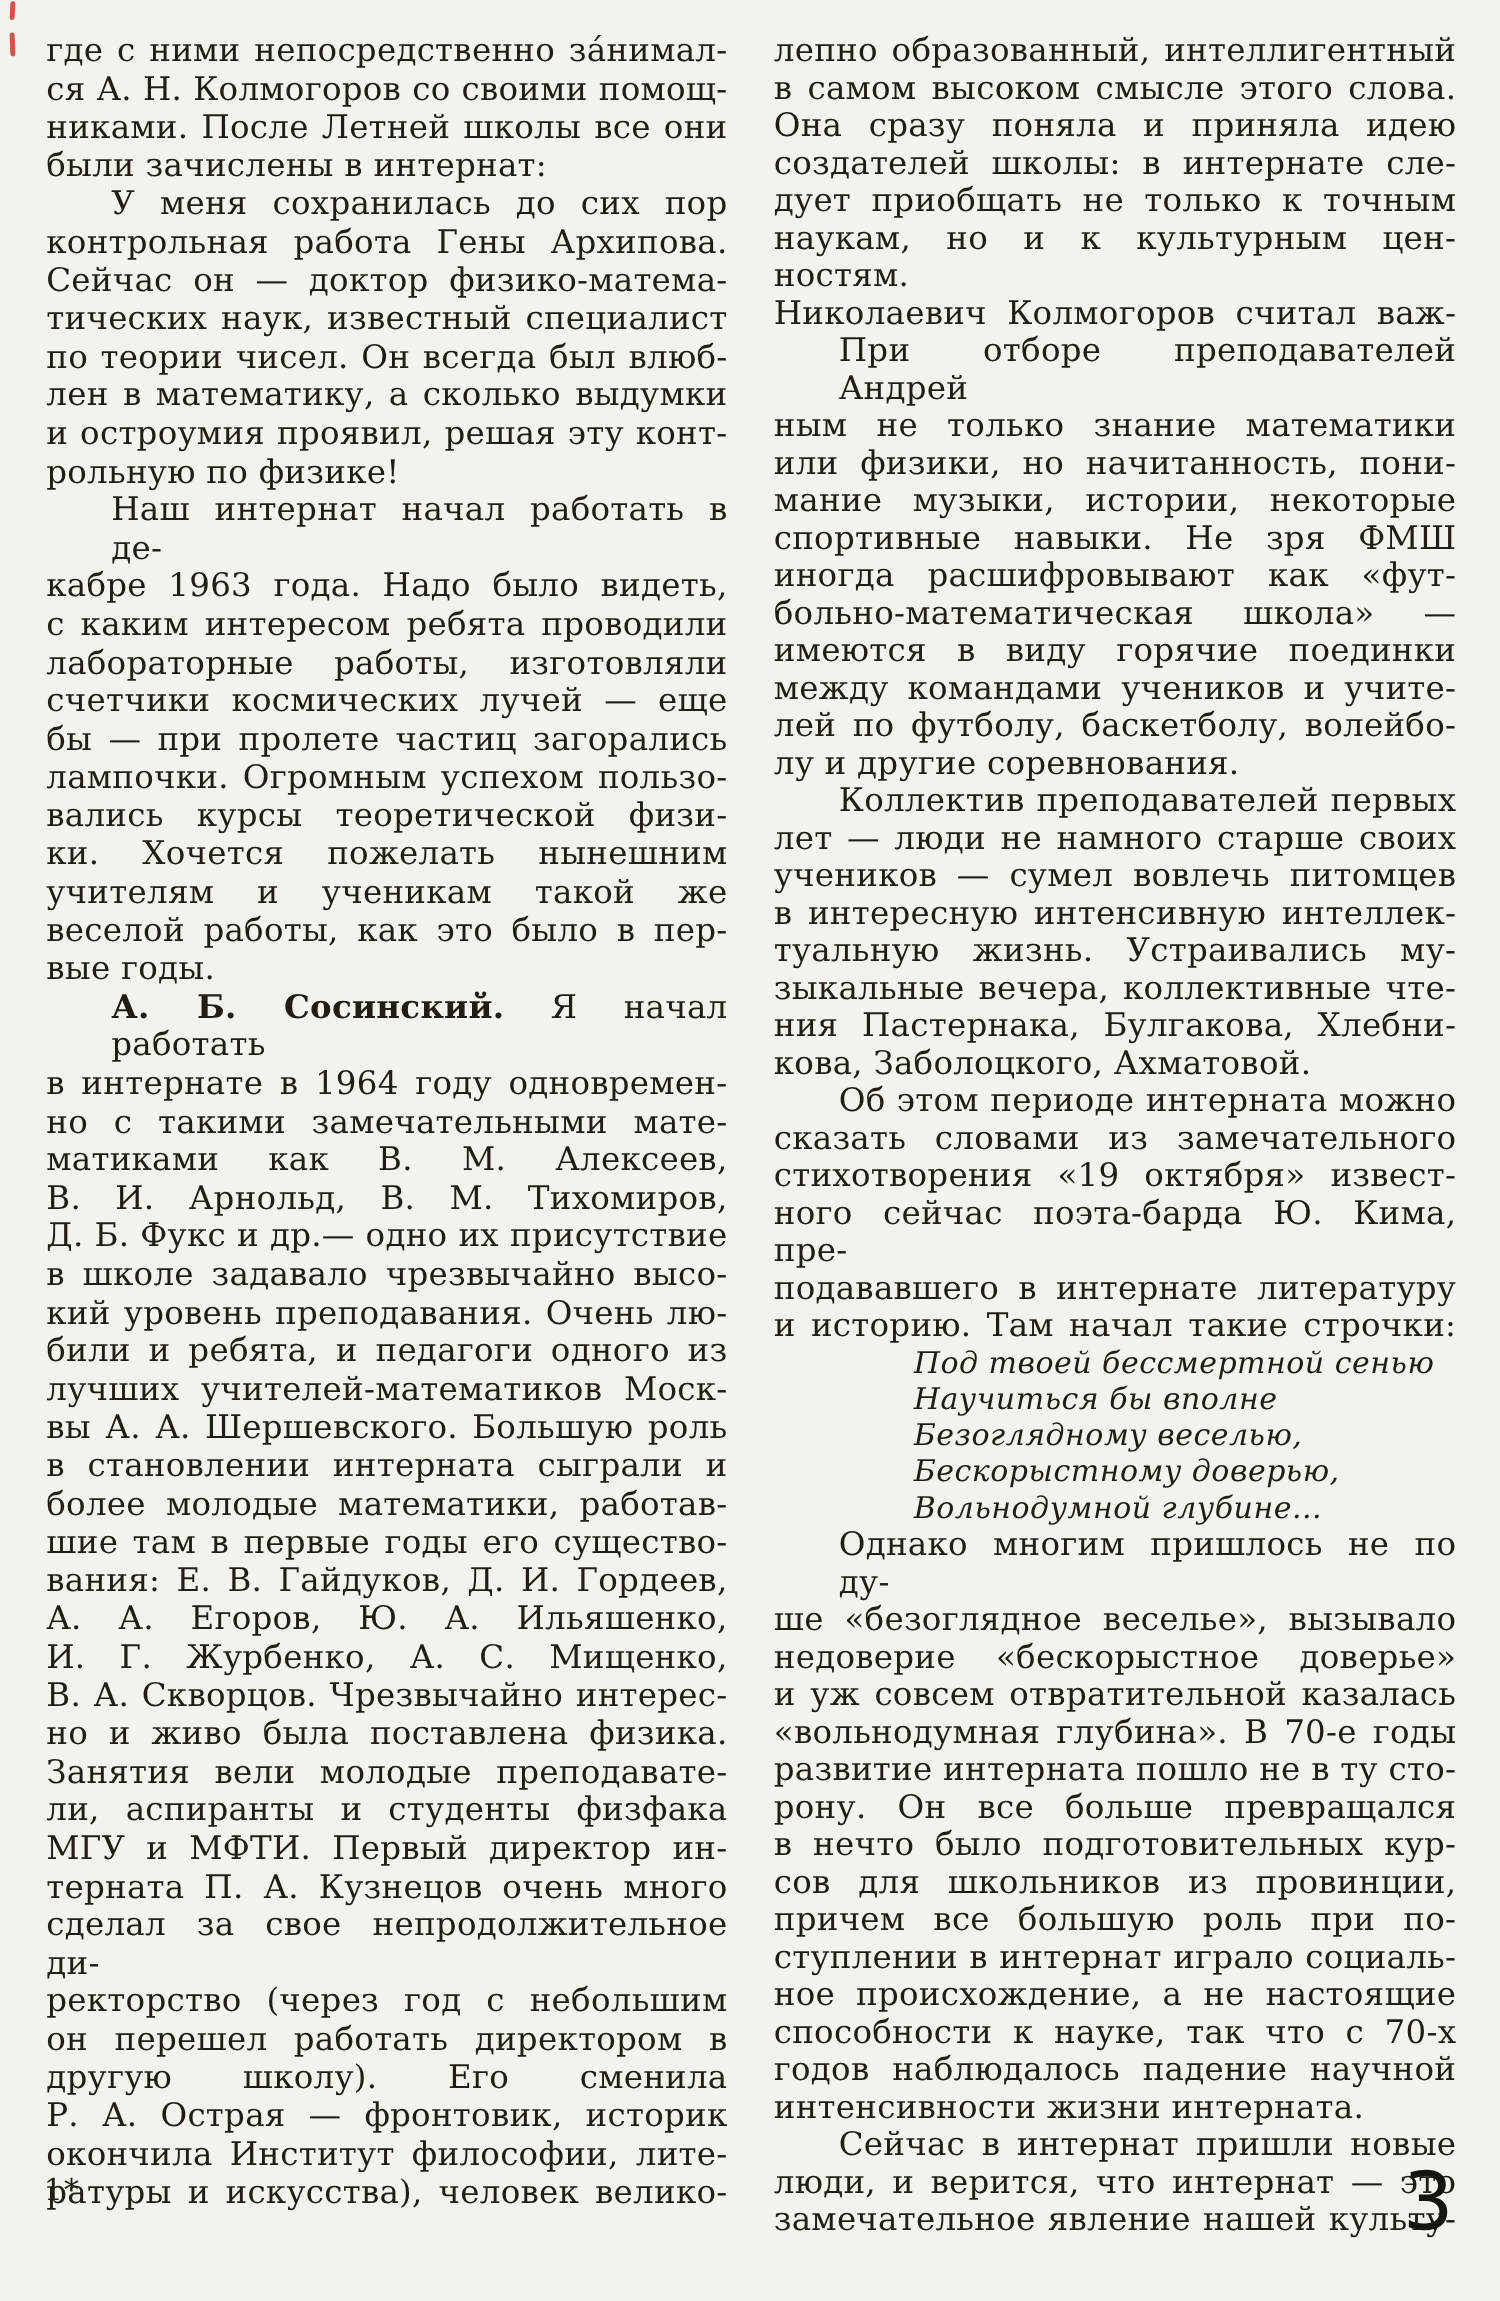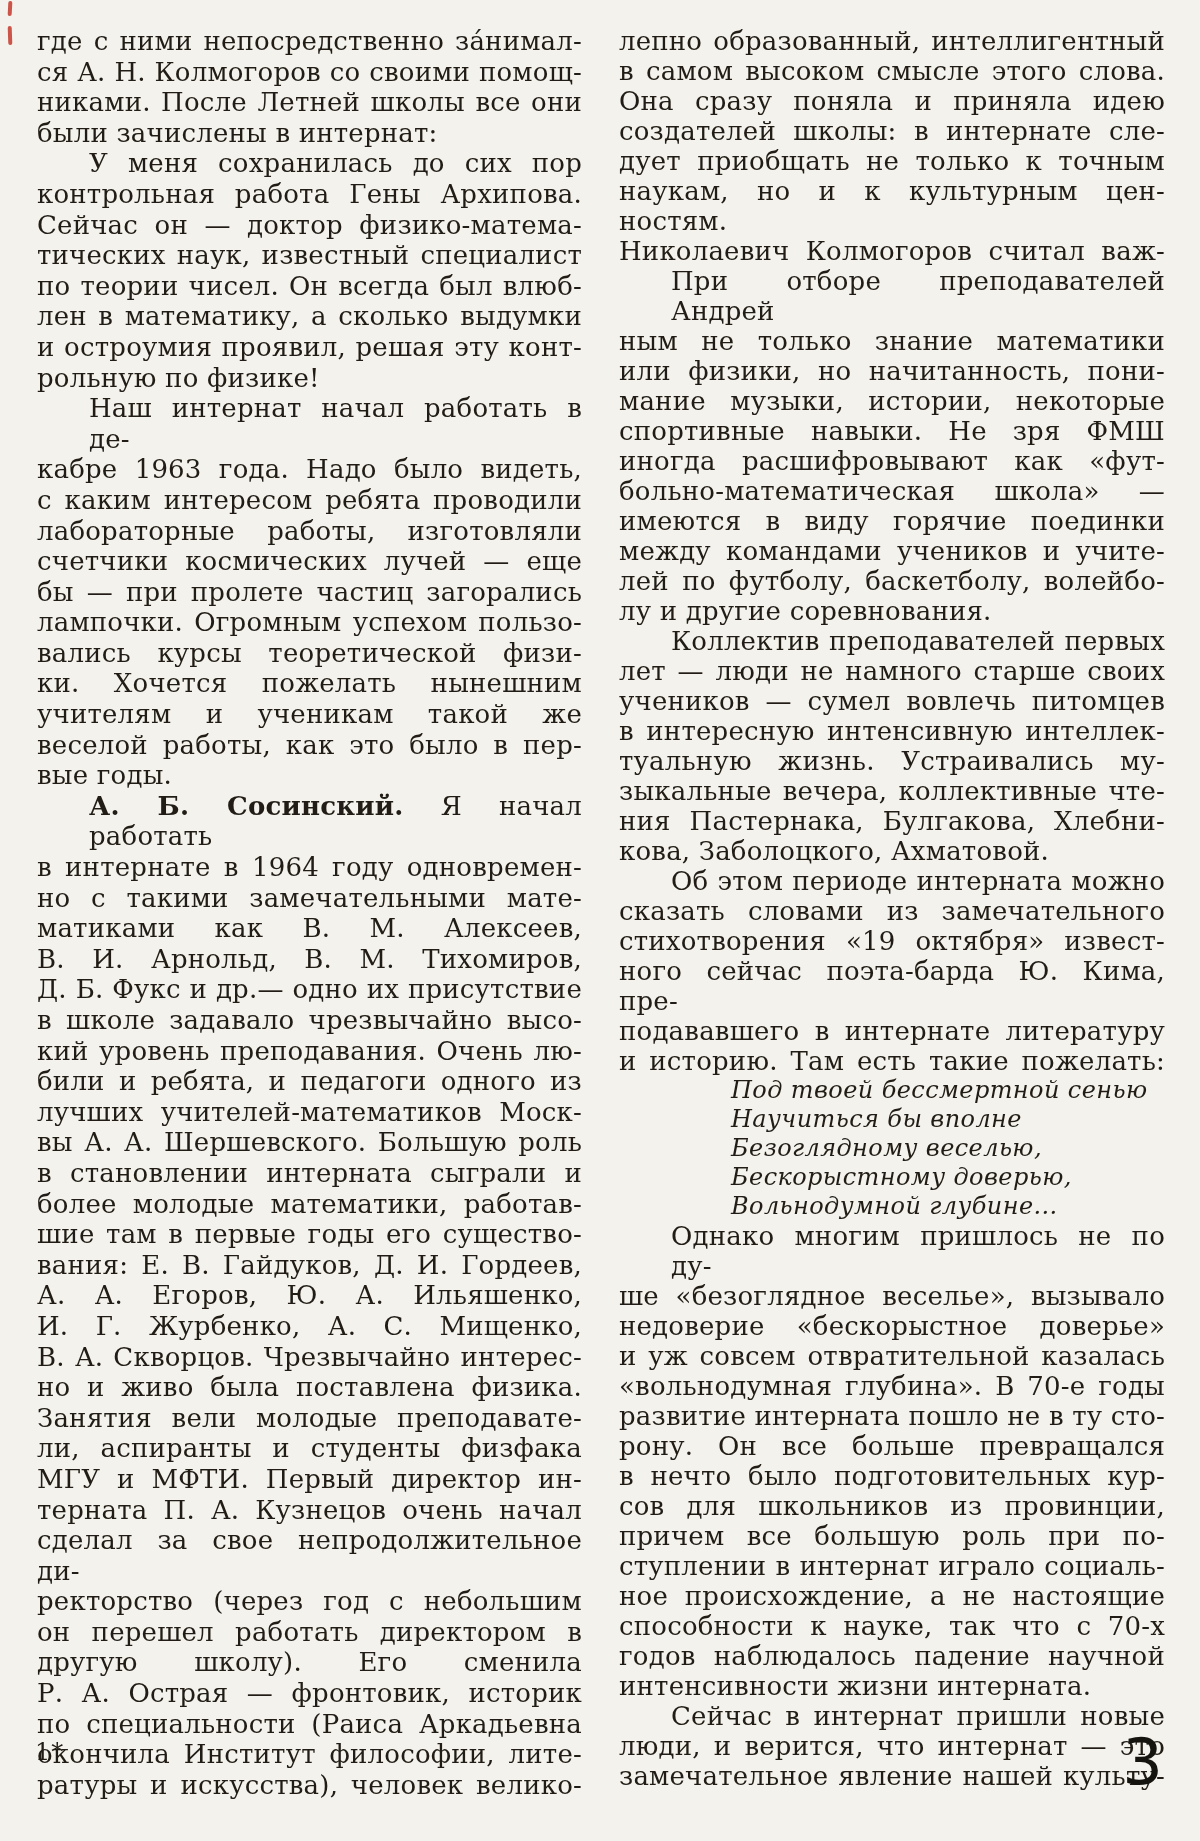--- a/index.html
+++ b/index.html
@@ -124,27 +124,26 @@
           <div class="line">более молодые математики, работав-</div>
           <div class="line">шие там в первые годы его существо-</div>
           <div class="line">вания: Е. В. Гайдуков, Д. И. Гордеев,</div>
           <div class="line">А. А. Егоров, Ю. А. Ильяшенко,</div>
           <div class="line">И. Г. Журбенко, А. С. Мищенко,</div>
           <div class="line">В. А. Скворцов. Чрезвычайно интерес-</div>
           <div class="line">но и живо была поставлена физика.</div>
           <div class="line">Занятия вели молодые преподавате-</div>
           <div class="line">ли, аспиранты и студенты физфака</div>
           <div class="line">МГУ и МФТИ. Первый директор ин-</div>
-          <div class="line">терната П. А. Кузнецов очень начал</div>
+          <div class="line">терната П. А. Кузнецов очень много</div>
           <div class="line">сделал за свое непродолжительное ди-</div>
           <div class="line">ректорство (через год с небольшим</div>
           <div class="line">он перешел работать директором в</div>
           <div class="line">другую школу). Его сменила</div>
           <div class="line">Р. А. Острая — фронтовик, историк</div>
-          <div class="line">по специальности (Раиса Аркадьевна</div>
           <div class="line">окончила Институт философии, лите-</div>
           <div class="line">ратуры и искусства), человек велико-</div>
         </div>
       </div>
     <div class="col right" id="col-right">
         <div class="block paragraph">
           <div class="line">лепно образованный, интеллигентный</div>
           <div class="line">в самом высоком смысле этого слова.</div>
           <div class="line">Она сразу поняла и приняла идею</div>
           <div class="line">создателей школы: в интернате сле-</div>
@@ -175,21 +174,21 @@
           <div class="line">зыкальные вечера, коллективные чте-</div>
           <div class="line">ния Пастернака, Булгакова, Хлебни-</div>
           <div class="line endpara">кова, Заболоцкого, Ахматовой.</div>
         </div>
         <div class="block paragraph">
           <div class="line first-indent">Об этом периоде интерната можно</div>
           <div class="line">сказать словами из замечательного</div>
           <div class="line">стихотворения «19 октября» извест-</div>
           <div class="line">ного сейчас поэта-барда Ю. Кима, пре-</div>
           <div class="line">подававшего в интернате литературу</div>
-          <div class="line">и историю. Там есть такие пожелать:</div>
+          <div class="line">и историю. Там начал такие строчки:</div>
         </div>
         <div class="block verse">
           <div class="line">Под твоей бессмертной сенью</div>
           <div class="line">Научиться бы вполне</div>
           <div class="line">Безоглядному веселью,</div>
           <div class="line">Бескорыстному доверью,</div>
           <div class="line endpara">Вольнодумной глубине...</div>
         </div>
         <div class="block paragraph">
           <div class="line first-indent">Однако многим пришлось не по ду-</div>

